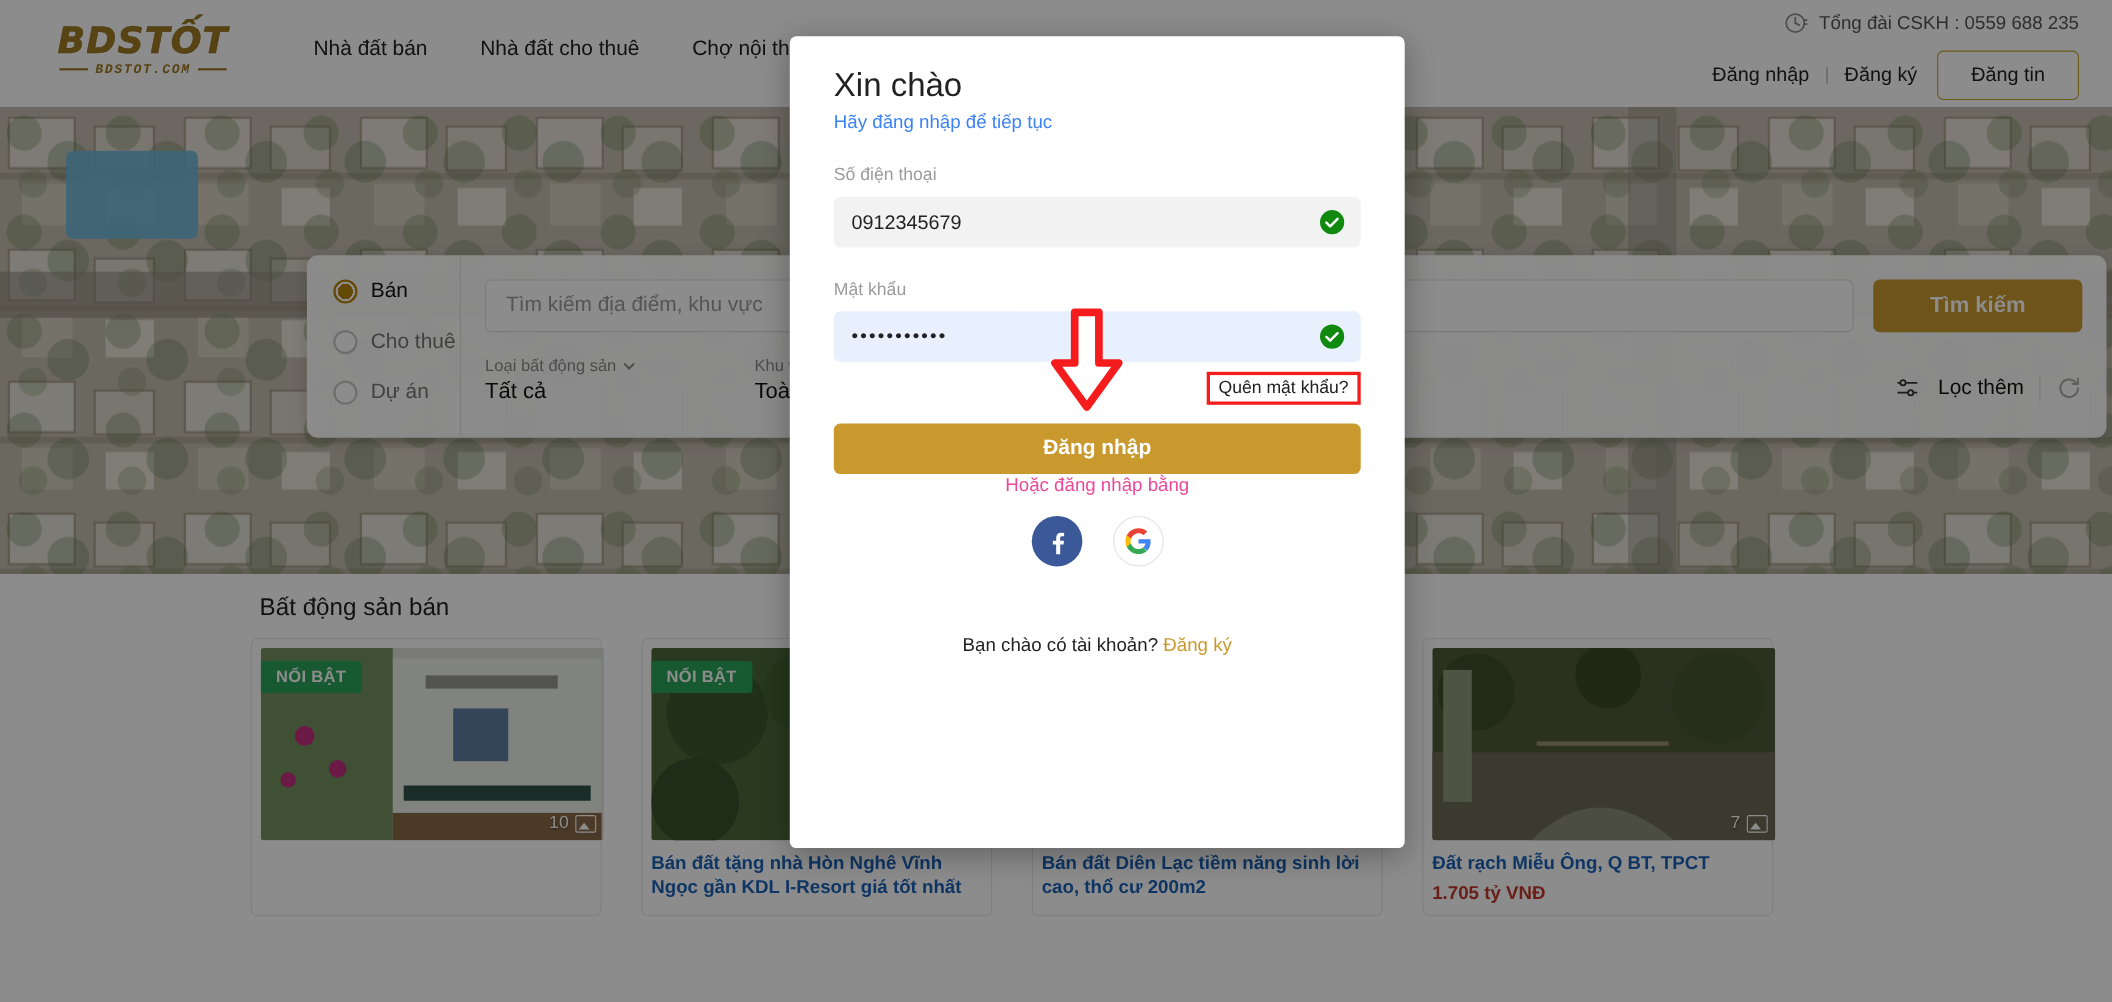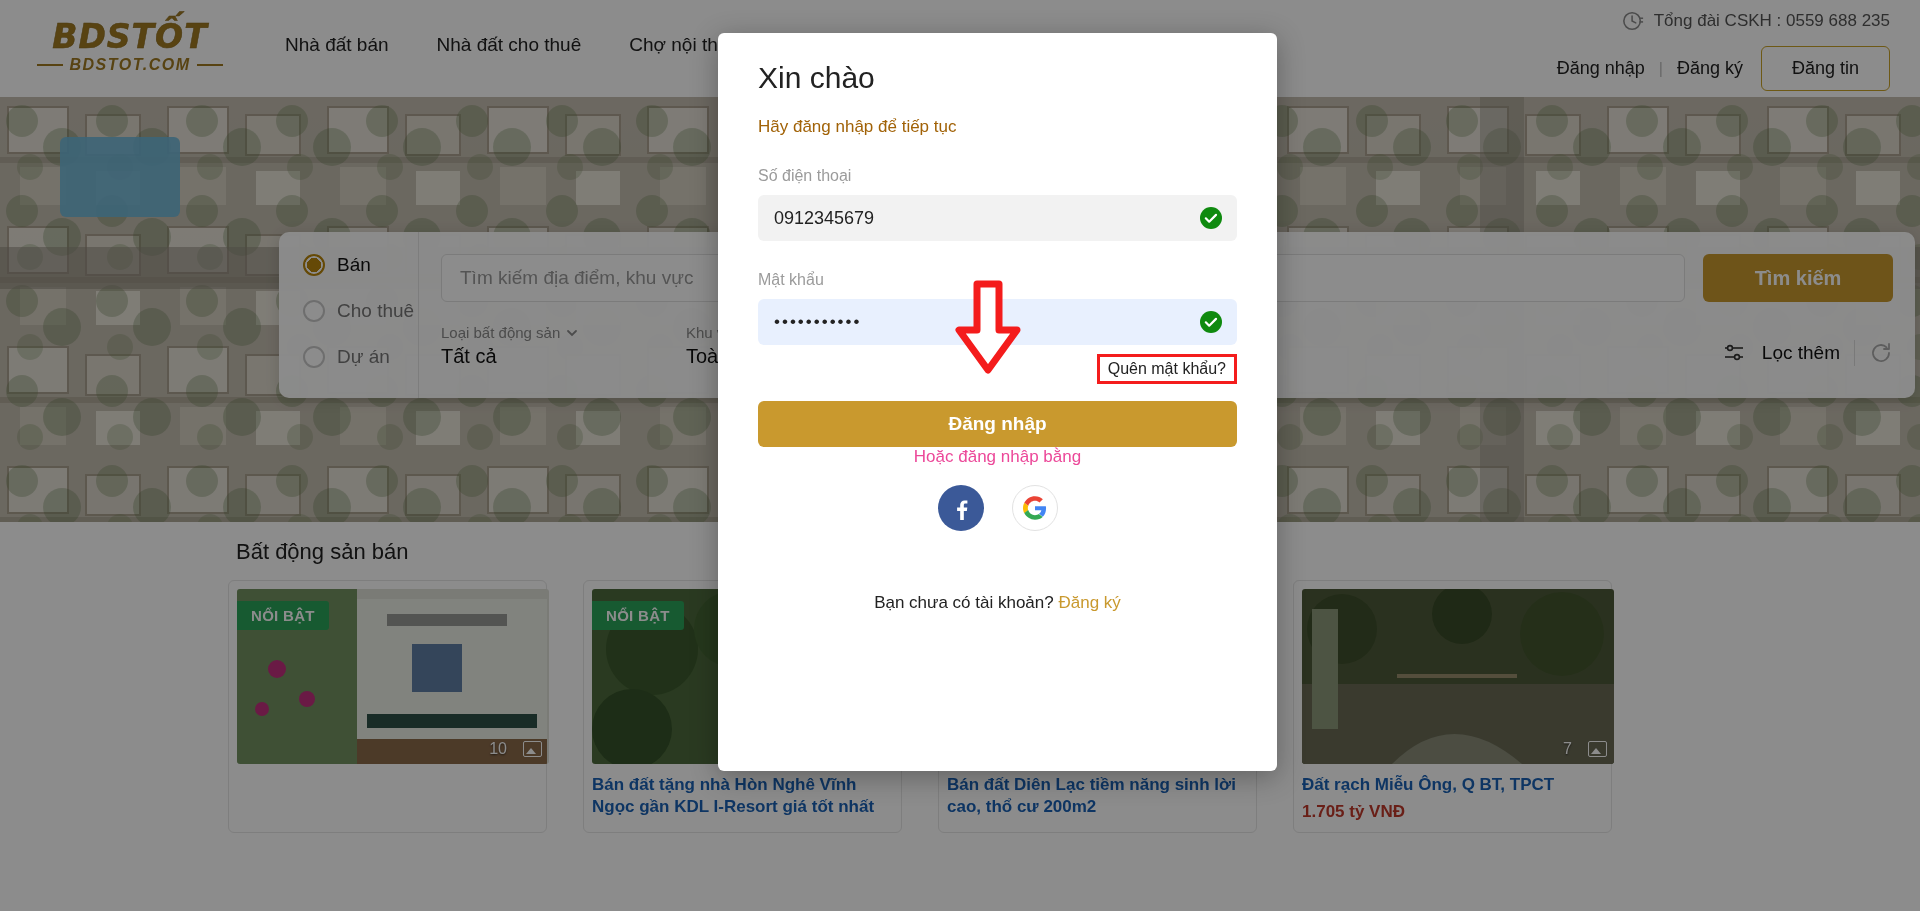--- a/index.html
+++ b/index.html
@@ -24,22 +24,22 @@
   }
   .logo-main {
     font-family: "DejaVu Sans", sans-serif;
     font-size: 33px; font-weight: bold; font-style: italic;
     letter-spacing: 1px; color: #a07a22; line-height: 1;
     -webkit-text-stroke: 0.5px #8a6a1d;
   }
   .logo-sub-wrap { display: flex; align-items: center; gap: 6px; margin-top: 3px; }
   .logo-rule { width: 26px; height: 2px; background: #a07a22; }
   .logo-sub {
-    font-family: Liberation Sans, sans-serif;
-    font-size: 16px; font-weight: bold; font-style: italic;
+    font-family: Liberation Mono, monospace;
+    font-size: 12px; font-weight: bold; font-style: italic;
     letter-spacing: 1.5px; color: #a07a22;
   }
   .nav {
     position: absolute; left: 285px; top: 34px;
     display: flex; gap: 48px; align-items: center;
   }
   .nav a { font-size: 19px; color: #222; text-decoration: none; white-space: nowrap; }
 
   .hotline {
     position: absolute; right: 30px; top: 10px;
@@ -123,21 +123,21 @@
   .sec-title { position: absolute; left: 236px; top: 17px; font-size: 22px; color: #222; }
   .cards { position: absolute; left: 228px; top: 58px; display: flex; gap: 36px; }
   .card { width: 319px; border: 1px solid #e6e6e6; border-radius: 6px; padding: 8px; background: #fff; }
   .thumb { position: relative; width: 312px; height: 175px; border-radius: 3px; overflow: hidden; }
   .badge {
     position: absolute; left: 0; top: 12px; background: #2aa45a; color: #fff;
     font-size: 15px; font-weight: bold; padding: 6px 14px; border-radius: 0 3px 3px 0;
     letter-spacing: .3px;
   }
   .cnt {
-    position: absolute; right: 7px; bottom: 6px; display: flex; align-items: center; gap: 16px;
+    position: absolute; right: 7px; bottom: 6px; display: flex; align-items: center; gap: 6px;
     color: #fff; font-size: 16px; text-shadow: 0 1px 2px rgba(0,0,0,.6);
   }
   .ico-box {
     width: 19px; height: 16px; border: 1.6px solid #fff; border-radius: 2px;
     display: inline-block; position: relative;
   }
   .ico-box::after {
     content: ""; position: absolute; left: 2px; bottom: 2px;
     border-left: 5px solid transparent; border-right: 5px solid transparent;
     border-bottom: 6px solid #fff;
@@ -163,21 +163,21 @@
   }
 
   
   .modal {
     position: absolute; left: 718px; top: 33px; width: 559px; height: 738px;
     background: #fff; border-radius: 6px; z-index: 60;
     box-shadow: 0 6px 28px rgba(0,0,0,.3);
     padding: 0 40px;
   }
   .m-title { margin-top: 28px; font-size: 30px; color: #222; }
-  .m-sub { margin-top: 22px; font-size: 17px; color: #a16207; }
+  .m-sub { margin-top: 6px; font-size: 17px; color: #3b82f6; }
   .f-label { margin-top: 30px; font-size: 16px; color: #9b9b9b; }
   .field {
     margin-top: 10px; height: 46px; border-radius: 6px; position: relative;
     display: flex; align-items: center; padding: 0 16px; font-size: 18px; color: #222;
   }
   .field.plain { background: #f2f2f2; }
   .field.autofill { background: #e8f0fe; }
   .pwd-dots { letter-spacing: 2px; font-size: 17px; color: #222; }
   .okmark { position: absolute; right: 14px; top: 50%; transform: translateY(-50%); }
   .forgot-row { margin-top: 9px; display: flex; justify-content: flex-end; }
@@ -495,21 +495,21 @@
         <svg width="24" height="24" viewBox="0 0 48 48">
           <path fill="#EA4335" d="M24 9.5c3.5 0 6.6 1.2 9 3.6l6.7-6.7C35.6 2.6 30.2.5 24 .5 14.6.5 6.5 5.9 2.6 13.7l7.8 6.1C12.3 14 17.6 9.5 24 9.5z"></path>
           <path fill="#4285F4" d="M46.1 24.6c0-1.6-.1-2.8-.4-4.1H24v7.8h12.7c-.3 2.1-1.6 5.2-4.7 7.3l7.6 5.9c4.5-4.2 6.5-10.3 6.5-16.9z"></path>
           <path fill="#FBBC05" d="M10.4 28.6c-.5-1.5-.8-3-.8-4.6s.3-3.1.8-4.6l-7.8-6.1C1 16.4 0 20.1 0 24s1 7.6 2.6 10.7l7.8-6.1z"></path>
           <path fill="#34A853" d="M24 47.5c6.2 0 11.5-2 15.3-5.6l-7.6-5.9c-2 1.4-4.7 2.4-7.7 2.4-6.4 0-11.7-4.5-13.6-10.3l-7.8 6.1C6.5 42.1 14.6 47.5 24 47.5z"></path>
         </svg>
       </div>
     </div>
 
     <div class="signup-row">
-      <span>Bạn chưa có tài khoản?</span>
+      <span>Bạn chào có tài khoản?</span>
       <span class="lnk">Đăng ký</span>
     </div>
   </div>
 
   <svg class="arrow" width="72" height="96" viewBox="0 0 72 96">
     <path d="M25 4h22v46h18L36 90 7 50h18z" fill="#ffffff" stroke="#f41c1c" stroke-width="7" stroke-linejoin="round"></path>
   </svg>
 
 </div>
 

